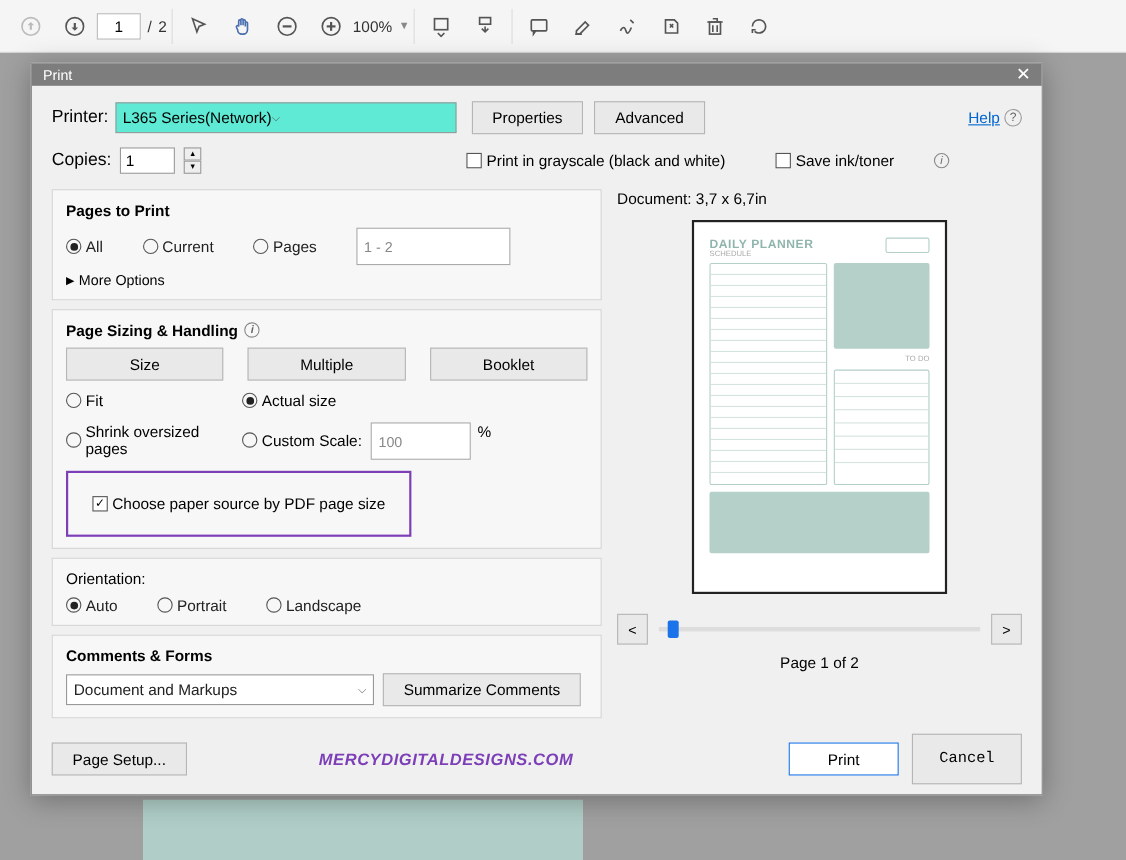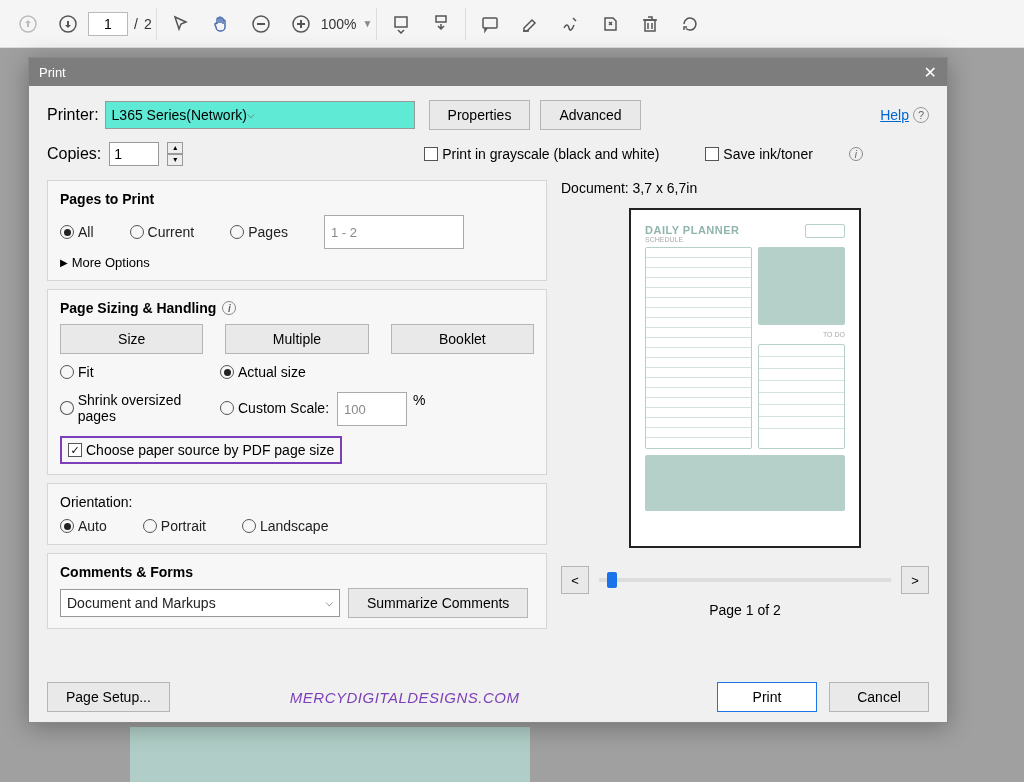--- a/index.html
+++ b/index.html
@@ -72,23 +72,23 @@
 .pv-box { background: #b4d0c9; }
 .pv-small-lines div { height: 12px; border-bottom: 1px solid #d5e3df; }
 
 .nav-row { display: flex; align-items: center; justify-content: space-between; margin-top: 18px; }
 .nav-btn { width: 28px; height: 28px; border: 1px solid #b5b5b5; background: #e9e9e9; display: flex; align-items: center; justify-content: center; font-size: 13px; }
 .slider { flex: 1; height: 4px; background: #ddd; margin: 0 10px; position: relative; }
 .thumb { position: absolute; left: 8px; top: -6px; width: 10px; height: 16px; background: #1a73e8; border-radius: 2px; }
 .page-of { text-align: center; font-size: 14px; margin-top: 8px; }
 
 .bottom-row { display: flex; align-items: center; margin-top: auto; padding-top: 6px; }
-.watermark { color: #7c3fb8; font-style: italic; font-weight: 400; font-size: 15px; letter-spacing: 0.5px; margin-left: 120px; }
+.watermark { color: #7c3fb8; font-style: italic; font-weight: 700; font-size: 15px; letter-spacing: 0.5px; margin-left: 120px; }
 .btn-primary { border: 1.5px solid #1a73e8; background: #fff; min-width: 100px; height: 30px; }
-.btn-cancel { min-width: 100px; height: 30px; margin-left: 12px; }
+.btn-cancel { min-width: 100px; height: 46px; margin-left: 12px; font-family: Liberation Mono, monospace; }
 
 svg { display: block; }
 </style>
 </head>
 <body>
 
 <div class="toolbar">
   <div class="tb-btn">
       <svg width="20" height="20" viewBox="0 0 20 20">
         <circle cx="10" cy="10" r="8" fill="none" stroke="#bbb" stroke-width="1.5"></circle>
@@ -276,25 +276,25 @@
               </label>
             <div style="width:100%;height:4px"></div>
             <label class="rlabel" style="width:160px">
                 <span class="radio"></span>
                 <span>Shrink oversized pages</span>
               </label>
             <label class="rlabel" style="min-width:auto;margin-right:8px">
                 <span class="radio"></span>
                 <span>Custom Scale:</span>
               </label>
-            <input class="txt-in" style="width: 70px;" value="100">
+            <input class="txt-in" style="width: 91px;" value="100">
             <span style="margin-left:6px;font-size:14px">%</span>
           </div>
           <div class="highlight-box">
-            <label class="rlabel" style="margin:0">
+            <label class="rlabel" style="margin:16px">
                 <span class="cb checked"></span>
                 <span>Choose paper source by PDF page size</span>
               </label>
           </div>
         </div>
 
         <div class="panel">
           <div style="font-size:14px;margin-bottom:8px">Orientation:</div>
           <div class="row">
             <label class="rlabel">

